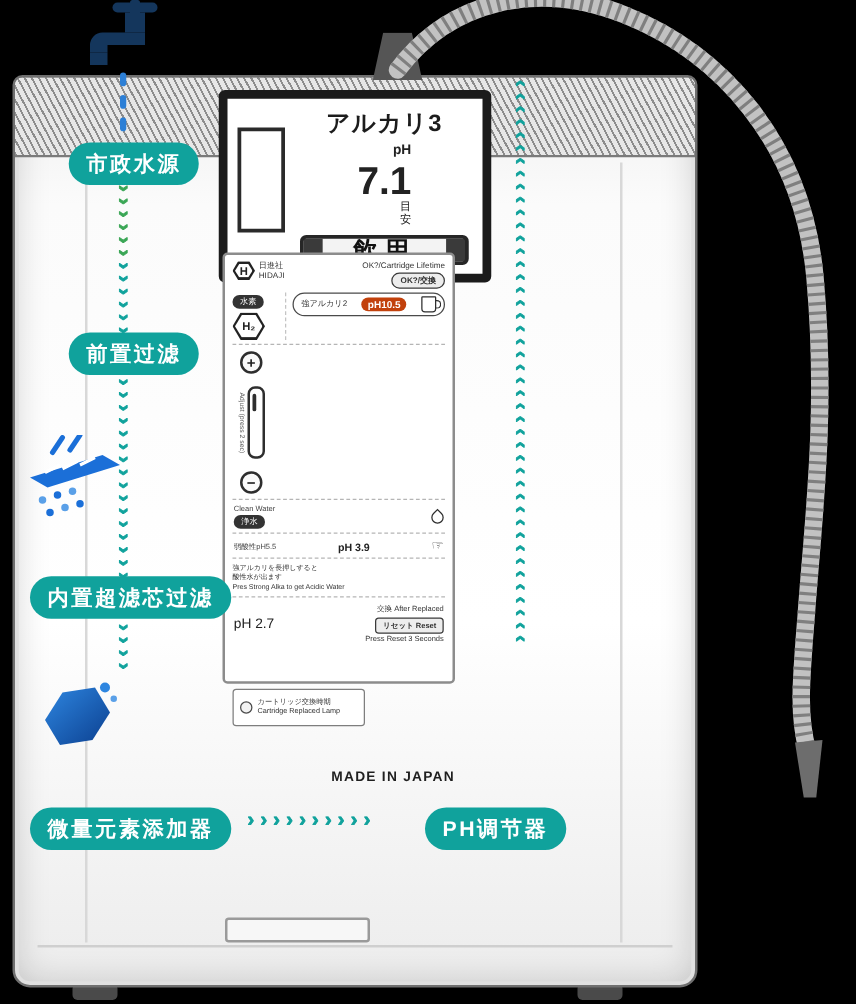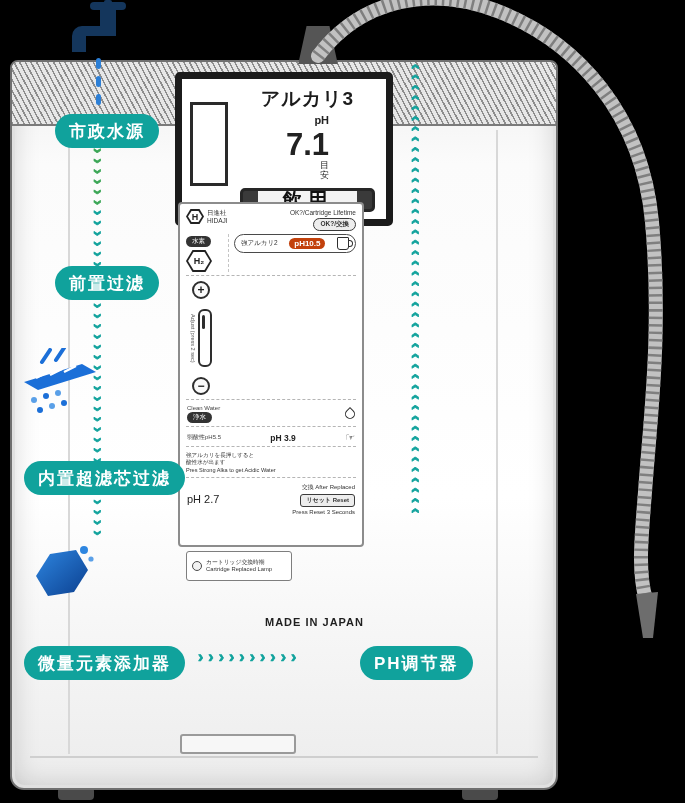--- a/index.html
+++ b/index.html
@@ -179,21 +179,21 @@
   </svg>
 
   <div class="chev chev-v chev-left"><span class="green">››››››</span><span class="teal">››››››››››››››››››››››››››››››››</span></div>
   <div class="chev chev-v chev-right">‹‹‹‹‹‹‹‹‹‹‹‹‹‹‹‹‹‹‹‹‹‹‹‹‹‹‹‹‹‹‹‹‹‹‹‹‹‹‹‹‹‹‹‹</div>
   <div class="chev chev-h">››››››››››</div>
 
   <div class="badge" style="left:55px;top:114px;">市政水源</div>
   <div class="badge" style="left:55px;top:266px;">前置过滤</div>
   <div class="badge" style="left:24px;top:461px;">内置超滤芯过滤</div>
   <div class="badge" style="left:24px;top:646px;">微量元素添加器</div>
-  <div class="badge" style="left:360px;top:646px;">PH调节器</div>
+  <div class="badge" style="left:340px;top:646px;">PH调节器</div>
 
   <div class="display">
     <div class="level-ind"></div>
     <div class="disp-right">
       <div class="disp-line1">アルカリ3</div>
       <div class="ph-row">
         <span class="ph-small">pH</span>
         <span class="ph-big">7.1</span>
         <span class="ph-note">目安</span>
       </div>

